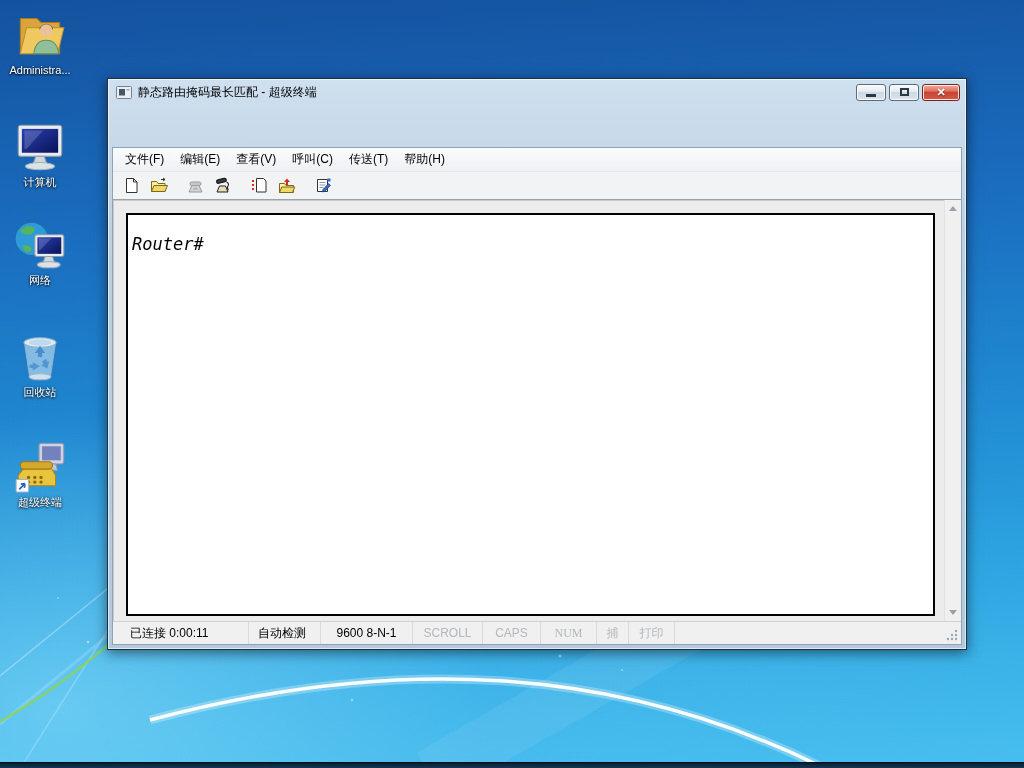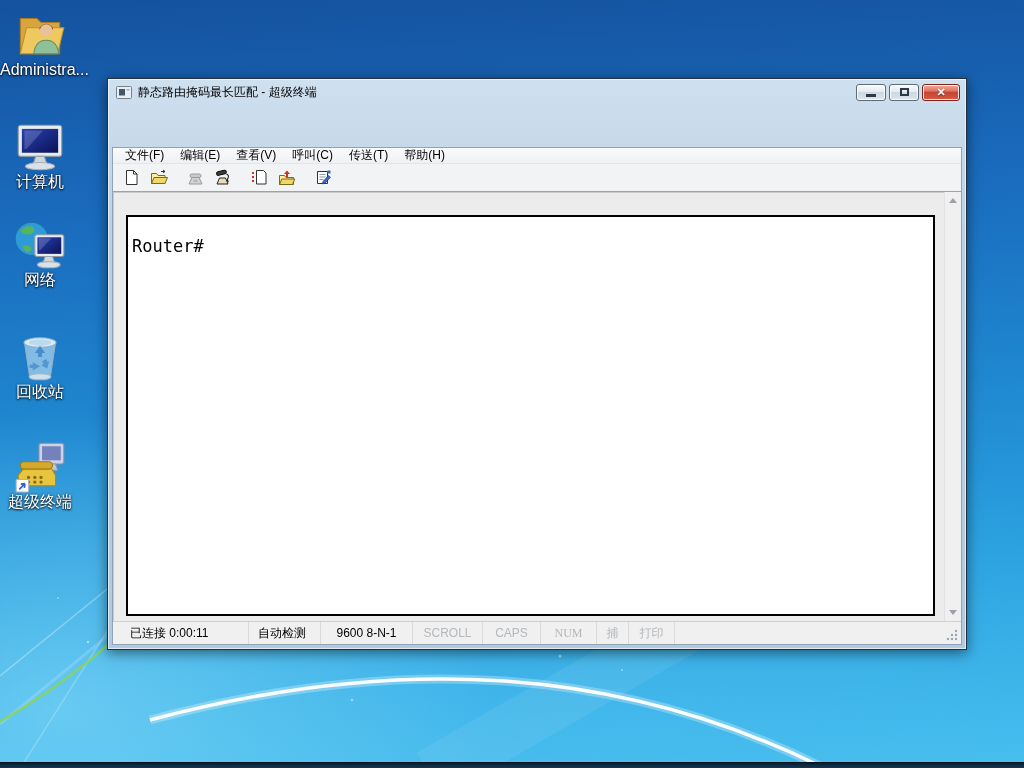--- a/index.html
+++ b/index.html
@@ -18,21 +18,21 @@
   .taskbar-edge {
     position:absolute; left:0; right:0; bottom:0; height:6px;
     background:linear-gradient(#091e30,#133955);
     border-top:1px solid #04101c;
   }
 
   
   .desk-icon { position:absolute; left:0; width:80px; text-align:center; cursor:default; }
   .desk-icon .ic { width:56px; height:56px; margin:0 auto; display:block; }
   .desk-icon .lbl {
-    display:block; margin-top:1px; font-size:16px; color:#fff; line-height:14px;
+    display:block; margin-top:1px; font-size:11px; color:#fff; line-height:14px;
     text-shadow:0 1px 2px rgba(0,0,0,.95), 0 0 3px rgba(0,0,0,.65);
   }
 
   
   .window {
     position:absolute; left:107px; top:78px; width:860px; height:572px;
     background:linear-gradient(#cfe0ef,#b9cfe2 30%,#b3cade);
     border:1px solid #1e3042;
     box-shadow:0 3px 12px rgba(0,0,0,.5), inset 0 0 0 1px rgba(255,255,255,.6);
     display:flex; flex-direction:column;gap:42px;
@@ -53,36 +53,36 @@
   }
   .glyph-min { width:10px; height:3px; background:#2c3844; margin-top:7px; }
   .glyph-max { width:9px; height:8px; border:2px solid #2c3844; background:transparent; }
   .glyph-close { color:#fff; font-size:11px; font-weight:bold; line-height:1; text-shadow:0 1px 1px rgba(0,0,0,.5); }
 
   .win-inner {
     flex:1; margin:0 4px 4px; display:flex; flex-direction:column;
     background:#f0f1f3; border:1px solid #8fa3b5; overflow:hidden;
   }
   .menubar {
-    height:16px; flex:0 0 auto; display:flex; align-items:center; padding-left:4px;
+    height:24px; flex:0 0 auto; display:flex; align-items:center; padding-left:4px;
     background:linear-gradient(#fafbfc,#eef1f4); border-bottom:1px solid #e2e6ea; font-size:12px;
   }
   .menu-item { padding:3px 8px; cursor:default; }
 
   .toolbar { height:27px; flex:0 0 auto; display:flex; align-items:center; padding-left:7px; background:#f2f3f5; }
   .tbtn { width:23px; height:23px; display:flex; align-items:center; justify-content:center; cursor:pointer; }
   .tbtn.group-gap { margin-left:14px; }
   .tbtn + .tbtn:not(.group-gap) { margin-left:4px; }
   .tbtn svg { width:19px; height:19px; }
 
   .client {
     flex:1; display:flex; background:#ececec;
     border-top:1px solid #9aa2aa; box-shadow:inset 1px 1px 0 #c8cbce;
   }
-  .term-margin { flex:1; padding:23px 9px 5px 13px; }
+  .term-margin { flex:1; padding:13px 9px 5px 13px;font-style:italic; }
   .term-box {
     width:100%; height:100%; background:#fff; border:2px solid #000;
     padding:19px 4px; font-family:"DejaVu Sans Mono","Liberation Mono",monospace;
     font-size:17px; color:#000; cursor:text; overflow:hidden; white-space:pre;
   }
   .scrollbar {
     width:17px; flex:0 0 auto; background:#f0f0f0; border-left:1px solid #e2e2e2;
     display:flex; flex-direction:column; justify-content:space-between; align-items:center; padding:2px 0;
   }
   .sb-btn { width:13px; height:13px; display:flex; align-items:center; justify-content:center; cursor:pointer; }

